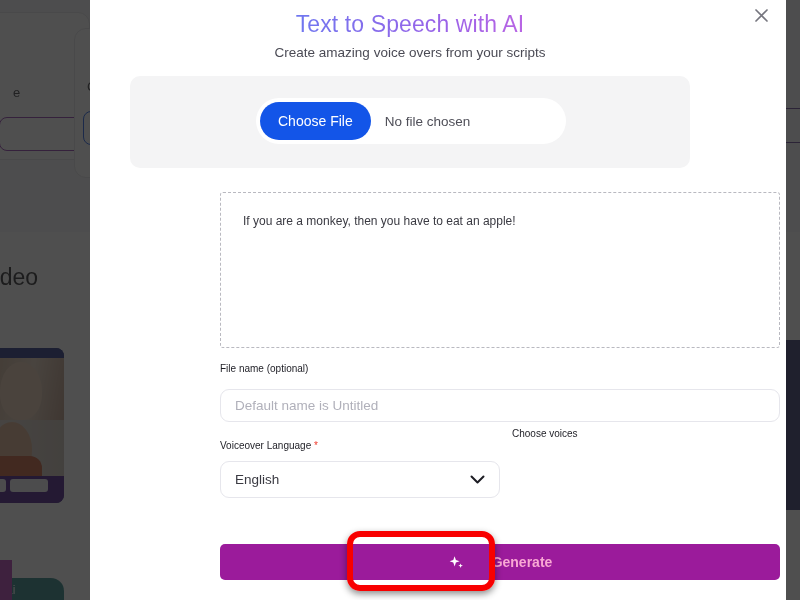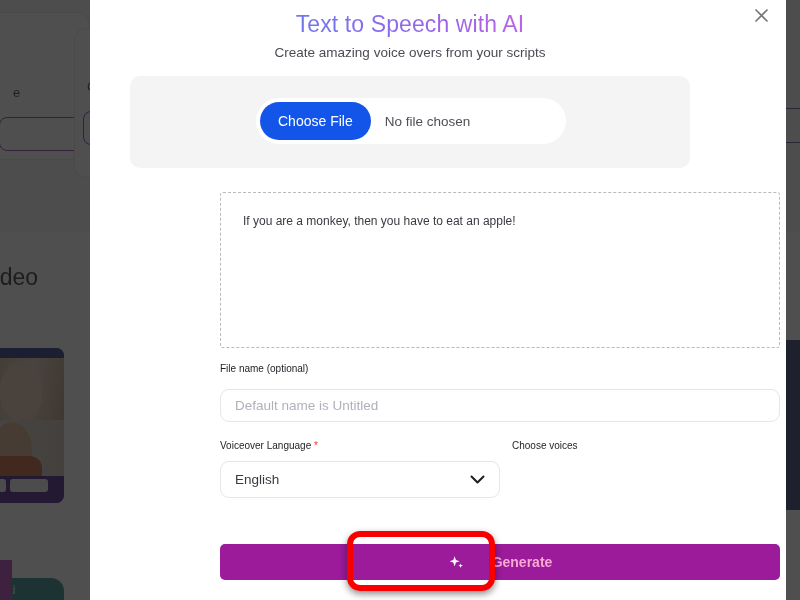--- a/index.html
+++ b/index.html
@@ -526,21 +526,21 @@
     </div>
     <div class="select-box" style="left:130px; top:461px; width:280px; height:37px;">
       <span class="select-value">English</span>
       <span class="chevron">
         <svg width="15" height="9" viewBox="0 0 15 9" aria-hidden="true">
           <path d="M1.5 1.5 L7.5 7.5 L13.5 1.5" stroke="#1d1d24" stroke-width="2" fill="none" stroke-linecap="round" stroke-linejoin="round"></path>
         </svg>
       </span>
     </div>
 
-    <div class="field-label" style="left:422px; top:440px;">Choose voices</div>
+    <div class="field-label" style="left:422px; top:428px;">Choose voices</div>
 
     <button class="generate-btn">
       <span class="sparkle-icon">
         <svg width="17" height="17" viewBox="0 0 17 17" aria-hidden="true">
           <path d="M6.6 2.2 L7.9 6.0 L11.6 7.3 L7.9 8.6 L6.6 12.4 L5.3 8.6 L1.6 7.3 L5.3 6.0 Z" fill="#ffffff"></path>
           <path d="M12.6 9.4 L13.2 11.1 L14.9 11.7 L13.2 12.3 L12.6 14.0 L12.0 12.3 L10.3 11.7 L12.0 11.1 Z" fill="#ffffff"></path>
         </svg>
       </span>
       <span>Generate</span>
     </button>

